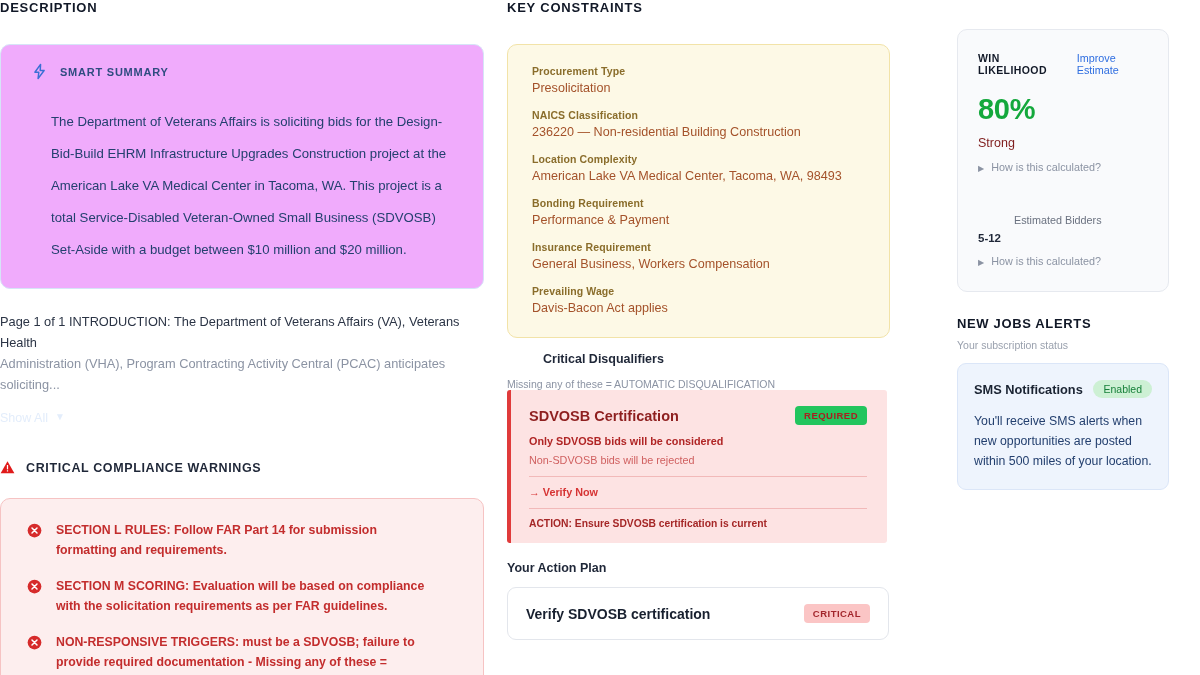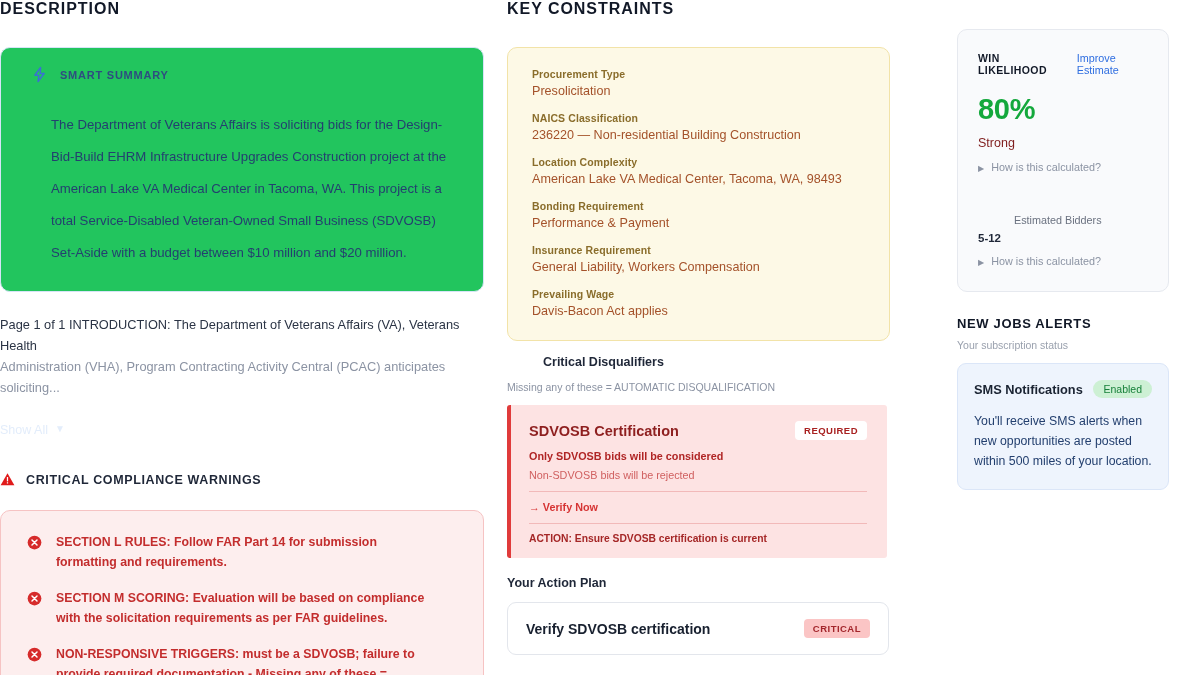--- a/index.html
+++ b/index.html
@@ -13,36 +13,36 @@
     overflow: hidden;
   }
   .page {
     position: relative;
     width: 1200px;
     height: 675px;
   }
 
   
   .sec-head {
-    font-size: 16px;
+    font-size: 13px;
     font-weight: bold;
     letter-spacing: 0.06em;
     color: #111827;
     text-transform: uppercase;
   }
 
   
   .col-left  { position: absolute; left: 0px;   top: 0px; width: 484px; }
   .col-mid   { position: absolute; left: 507px; top: 0px; width: 420px; }
   .col-right { position: absolute; left: 957px; top: 0px; width: 212px; }
 
   
   .summary-card {
     margin-top: 29px;
-    background: #22c55e;
+    background: #f0abfc;
     border: 1px solid #d6e4f7;
     border-radius: 10px;
     padding: 18px 22px 22px 22px;
   }
   .summary-head {
     display: flex;
     align-items: center;
     gap: 12px;
     margin-left: 8px;
   }
@@ -64,21 +64,21 @@
   
   .excerpt {
     margin-top: 22px;
     font-size: 12.8px;
     line-height: 21px;
     max-width: 480px;
   }
   .excerpt .l1 { color: #2b3445; }
   .excerpt .l2 { color: #8b93a3; }
   .show-all {
-    margin-top: 25px;
+    margin-top: 16px;
     font-size: 12.5px;
     color: #e3edfb;
     display: inline-flex;
     gap: 7px;
     cursor: pointer;
   }
   .show-all .chev { font-size: 10px; }
 
   
   .warn-head {
@@ -146,39 +146,39 @@
     font-weight: bold;
     color: #1f2738;
     margin-left: 36px;
   }
   .dq-note {
     margin-top: 12px;
     font-size: 10.5px;
     color: #8b93a3;
   }
   .dq-card {
-    margin-top: 12px;
+    margin-top: 0;
     width: 380px;
     background: #fde3e3;
     border-left: 4px solid #e03b3b;
     border-radius: 3px;
     padding: 16px 20px 14px 18px;
   }
   .dq-head {
     display: flex;
     justify-content: space-between;
     align-items: center;
   }
   .dq-name {
     font-size: 14.5px;
     font-weight: bold;
     color: #8e1f1f;
   }
   .badge-required {
-    background: #ffffff;
+    background: #22c55e;
     color: #a82020;
     font-size: 9.5px;
     font-weight: bold;
     letter-spacing: 0.05em;
     padding: 4px 9px;
     border-radius: 4px;
   }
   .dq-bold {
     margin-top: 10px;
     font-size: 10.8px;
@@ -434,21 +434,21 @@
       <div class="kc-row">
         <div class="kc-label">Location Complexity</div>
         <div class="kc-value">American Lake VA Medical Center, Tacoma, WA, 98493</div>
       </div>
       <div class="kc-row">
         <div class="kc-label">Bonding Requirement</div>
         <div class="kc-value">Performance &amp; Payment</div>
       </div>
       <div class="kc-row">
         <div class="kc-label">Insurance Requirement</div>
-        <div class="kc-value">General Liability, Workers Compensation</div>
+        <div class="kc-value">General Business, Workers Compensation</div>
       </div>
       <div class="kc-row">
         <div class="kc-label">Prevailing Wage</div>
         <div class="kc-value">Davis-Bacon Act applies</div>
       </div>
     </div>
 
     <div class="dq-title">Critical Disqualifiers</div>
     <div class="dq-note">Missing any of these = AUTOMATIC DISQUALIFICATION</div>
 

